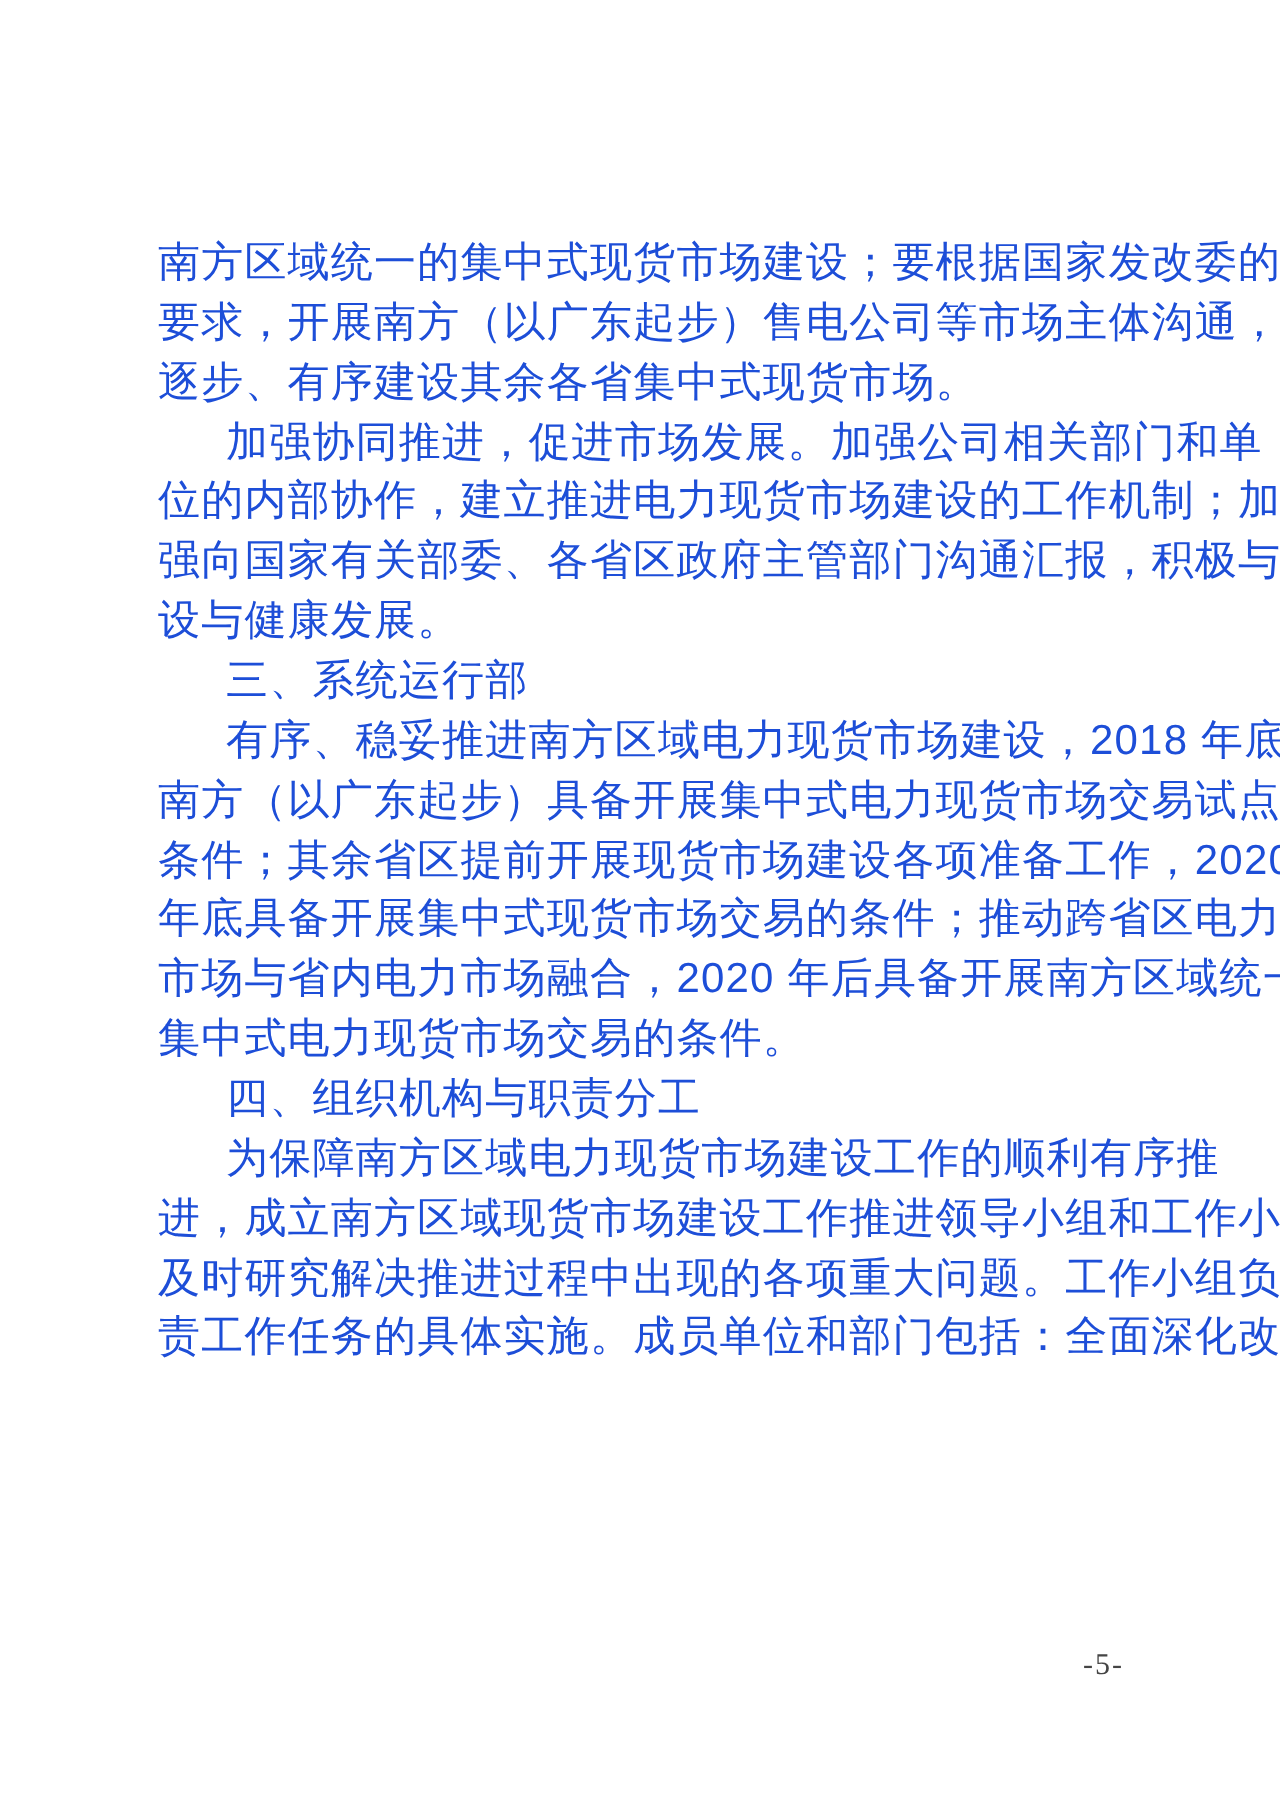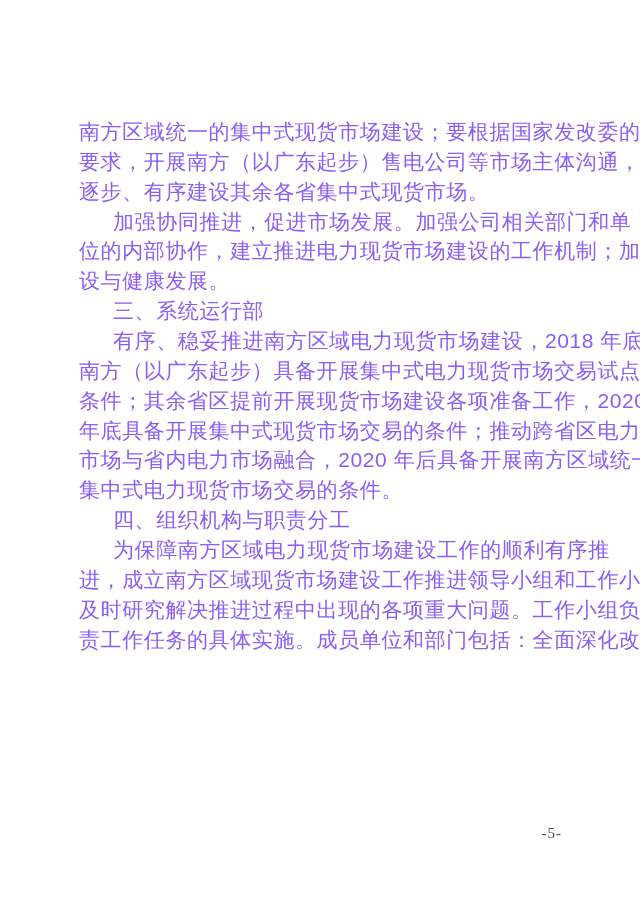--- a/index.html
+++ b/index.html
@@ -18,21 +18,21 @@
   .text-block {
     position: absolute;
     left: 79px;
     top: 117px;
     width: 479px;
   }
   .line {
     height: 29.86px;
     line-height: 29.86px;
     font-size: 21px;
-    color: #8b5cf6;
+    color: #1d4ed8;
     letter-spacing: 0.6px;
     white-space: nowrap;
     font-family: "Liberation Sans", sans-serif;
   }
   .line.justify {
     text-align: justify;
     text-align-last: justify;
     text-justify: inter-character;
   }
   .line.indent {
@@ -52,20 +52,21 @@
 </head>
 <body>
 
 <div class="page">
   <div class="text-block" id="lines-container">
       <div class="line justify">南方区域统一的集中式现货市场建设；要根据国家发改委的</div>
       <div class="line justify">要求，开展南方（以广东起步）售电公司等市场主体沟通，</div>
       <div class="line">逐步、有序建设其余各省集中式现货市场。</div>
       <div class="line indent justify">加强协同推进，促进市场发展。加强公司相关部门和单</div>
       <div class="line justify">位的内部协作，建立推进电力现货市场建设的工作机制；加</div>
+      <div class="line justify">强向国家有关部委、各省区政府主管部门沟通汇报，积极与</div>
       <div class="line">设与健康发展。</div>
       <div class="line indent">三、系统运行部</div>
       <div class="line indent justify">有序、稳妥推进南方区域电力现货市场建设，2018 年底</div>
       <div class="line justify">南方（以广东起步）具备开展集中式电力现货市场交易试点</div>
       <div class="line justify">条件；其余省区提前开展现货市场建设各项准备工作，2020</div>
       <div class="line justify">年底具备开展集中式现货市场交易的条件；推动跨省区电力</div>
       <div class="line justify">市场与省内电力市场融合，2020 年后具备开展南方区域统一</div>
       <div class="line">集中式电力现货市场交易的条件。</div>
       <div class="line indent">四、组织机构与职责分工</div>
       <div class="line indent justify">为保障南方区域电力现货市场建设工作的顺利有序推</div>

